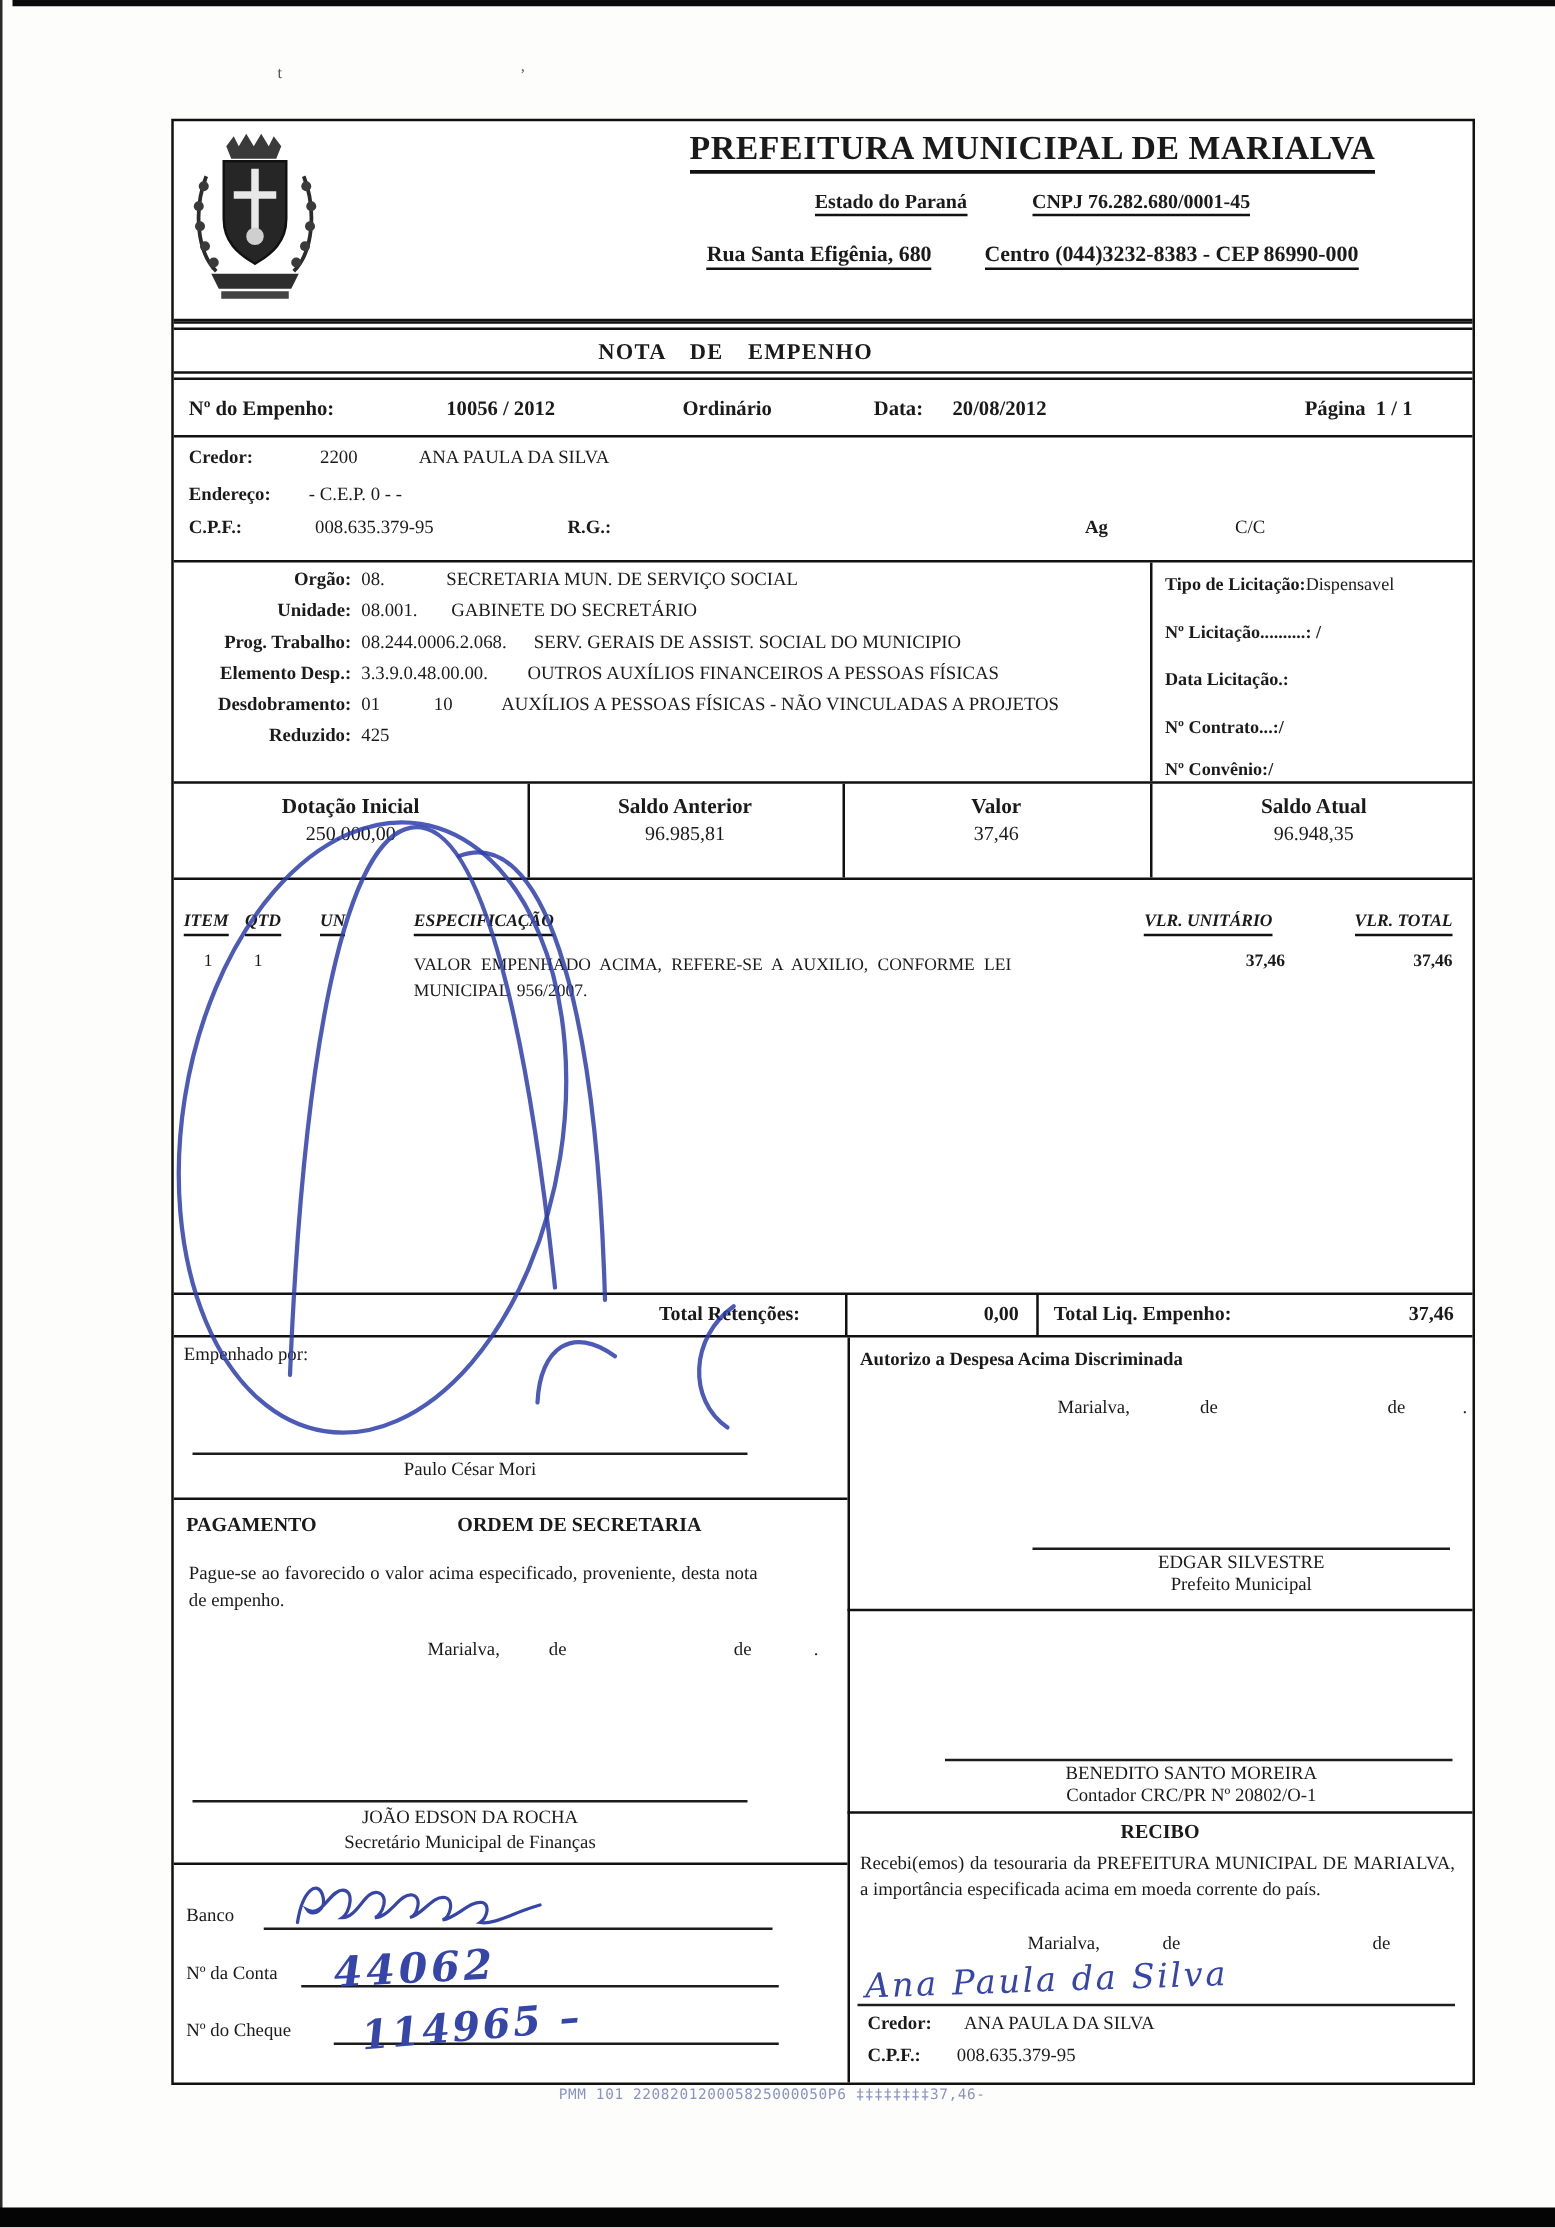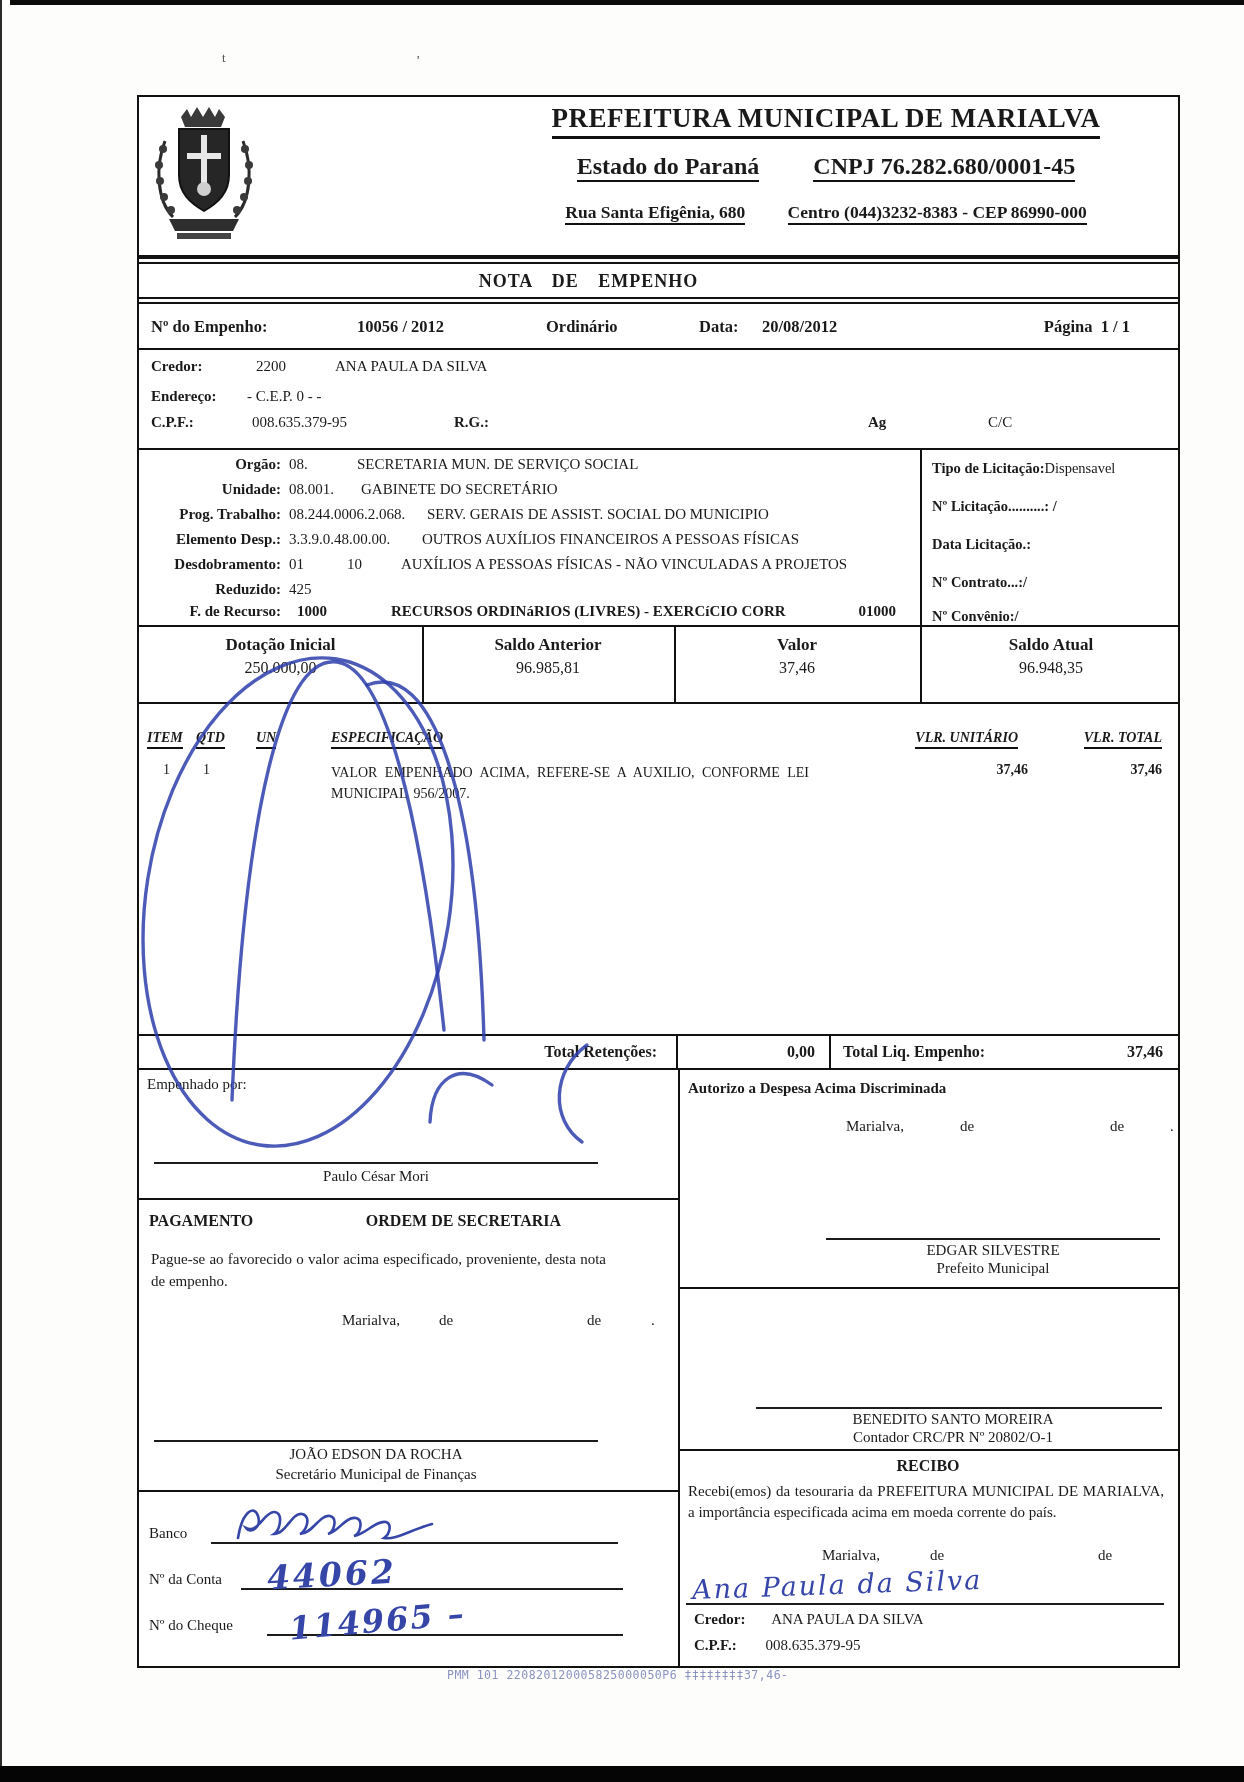--- a/index.html
+++ b/index.html
@@ -14,21 +14,21 @@
   .doc{position:absolute;left:137px;top:95px;width:1043px;height:1573px;border:2.5px solid #111;
        background:#fff;box-sizing:border-box;}
   .sec{position:absolute;left:0;right:0;box-sizing:border-box;}
   .b-bottom{border-bottom:2.5px solid #111;}
   
   .sec-header{top:0;height:160px;}
   .logo{position:absolute;left:12px;top:8px;width:106px;height:136px;}
   .hdr-text{position:absolute;left:335px;right:0;top:6px;text-align:center;}
   .hdr-title{font-size:27px;font-weight:bold;letter-spacing:.5px;border-bottom:3px solid #111;
              display:inline-block;padding-bottom:2px;}
-  .hdr-line2{margin-top:14px;font-size:24px;font-weight:bold;}
+  .hdr-line2{margin-top:14px;font-size:16px;font-weight:bold;}
   .hdr-line2 span{border-bottom:2.5px solid #111;padding-bottom:1px;}
   .hdr-line2 .gap{margin-left:48px;}
   .hdr-line3{margin-top:22px;font-size:17.5px;font-weight:bold;}
   .hdr-line3 span{border-bottom:2.5px solid #111;padding-bottom:1px;}
   .hdr-line3 .gap{margin-left:38px;}
   
   .sec-title{top:160px;height:47px;border-top:7px double #111;border-bottom:7px double #111;
              text-align:center;padding-right:140px;font-size:18px;font-weight:bold;word-spacing:14px;
              line-height:34px;letter-spacing:1px;}
   
@@ -75,21 +75,21 @@
   .ih-un{position:absolute;left:117px;} .ih-esp{position:absolute;left:192px;}
   .ih-vu{position:absolute;right:160px;} .ih-vt{position:absolute;right:16px;}
   .it-row{position:absolute;top:58px;left:0;right:0;}
   .ir-item{position:absolute;left:24px;} .ir-qtd{position:absolute;left:64px;}
   .ir-spec{position:absolute;left:192px;width:478px;word-spacing:3px;line-height:21px;}
   .ir-vu{position:absolute;right:150px;font-weight:bold;} .ir-vt{position:absolute;right:16px;font-weight:bold;}
   
   .sec-totals{top:937px;height:36px;border-top:2.5px solid #111;border-bottom:2.5px solid #111;
               font-size:16px;line-height:31px;}
   .tot-c1{position:absolute;left:0;width:539px;top:0;bottom:0;border-right:2.5px solid #111;
-          text-align:right;padding-right:19px;font-weight:bold;box-sizing:border-box;}
+          text-align:right;padding-right:36px;font-weight:bold;box-sizing:border-box;}
   .tot-c2{position:absolute;left:539px;width:153px;top:0;bottom:0;border-right:2.5px solid #111;
           text-align:right;padding-right:14px;font-weight:bold;box-sizing:border-box;}
   .tot-c3{position:absolute;left:692px;right:0;top:0;bottom:0;}
   .tot-c3 .l{position:absolute;left:12px;font-weight:bold;}
   .tot-c3 .v{position:absolute;right:15px;font-weight:bold;}
   
   .sec-lower{top:973px;bottom:0;}
   .low-left{position:absolute;left:0;top:0;bottom:0;width:539px;border-right:2.5px solid #111;}
   .low-right{position:absolute;left:539px;top:0;bottom:0;right:0;}
   .box{position:absolute;left:0;right:0;box-sizing:border-box;}
@@ -224,26 +224,20 @@
         <div class="bud-row" style="top:106px;">
           <span class="bud-lab">Desdobramento:</span>
           <span class="bud-code">01</span>
           <span class="bud-code2">10</span>
           <span class="bud-desc" style="left:262px;">AUXÍLIOS A PESSOAS FÍSICAS - NÃO VINCULADAS A PROJETOS</span>
         </div>
         <div class="bud-row" style="top:131px;">
           <span class="bud-lab">Reduzido:</span>
           <span class="bud-code">425</span>
         </div>
-        <div class="bud-row" style="top:153px;">
-          <span class="bud-lab">F. de Recurso:</span>
-          <span class="bud-code" style="left:158px;font-weight:bold;">1000</span>
-          <span class="bud-desc lab" style="left:252px;">RECURSOS ORDINáRIOS (LIVRES) - EXERCíCIO CORR</span>
-          <span class="bud-extra">01000</span>
-        </div>
       </div>
       <div class="bud-right">
         <div class="lic-line" style="top:10px;">
           <span>Tipo de Licitação:</span><span class="lic-val">Dispensavel</span>
         </div>
         <div class="lic-line" style="top:48px;">Nº Licitação..........: /</div>
         <div class="lic-line" style="top:86px;">Data Licitação.:</div>
         <div class="lic-line" style="top:124px;">Nº Contrato...:/</div>
         <div class="lic-line" style="top:158px;">Nº Convênio:/</div>
       </div>

